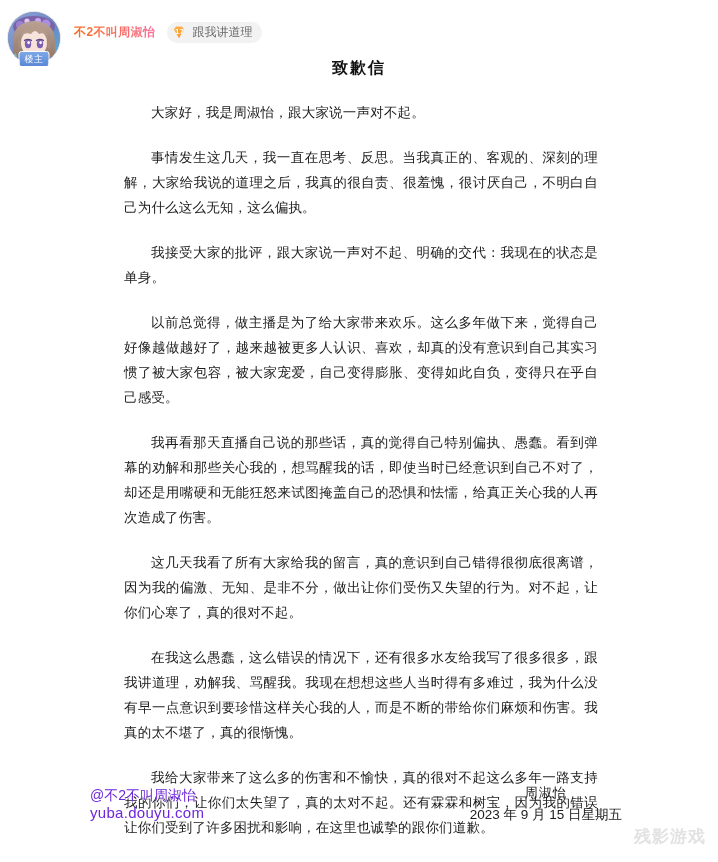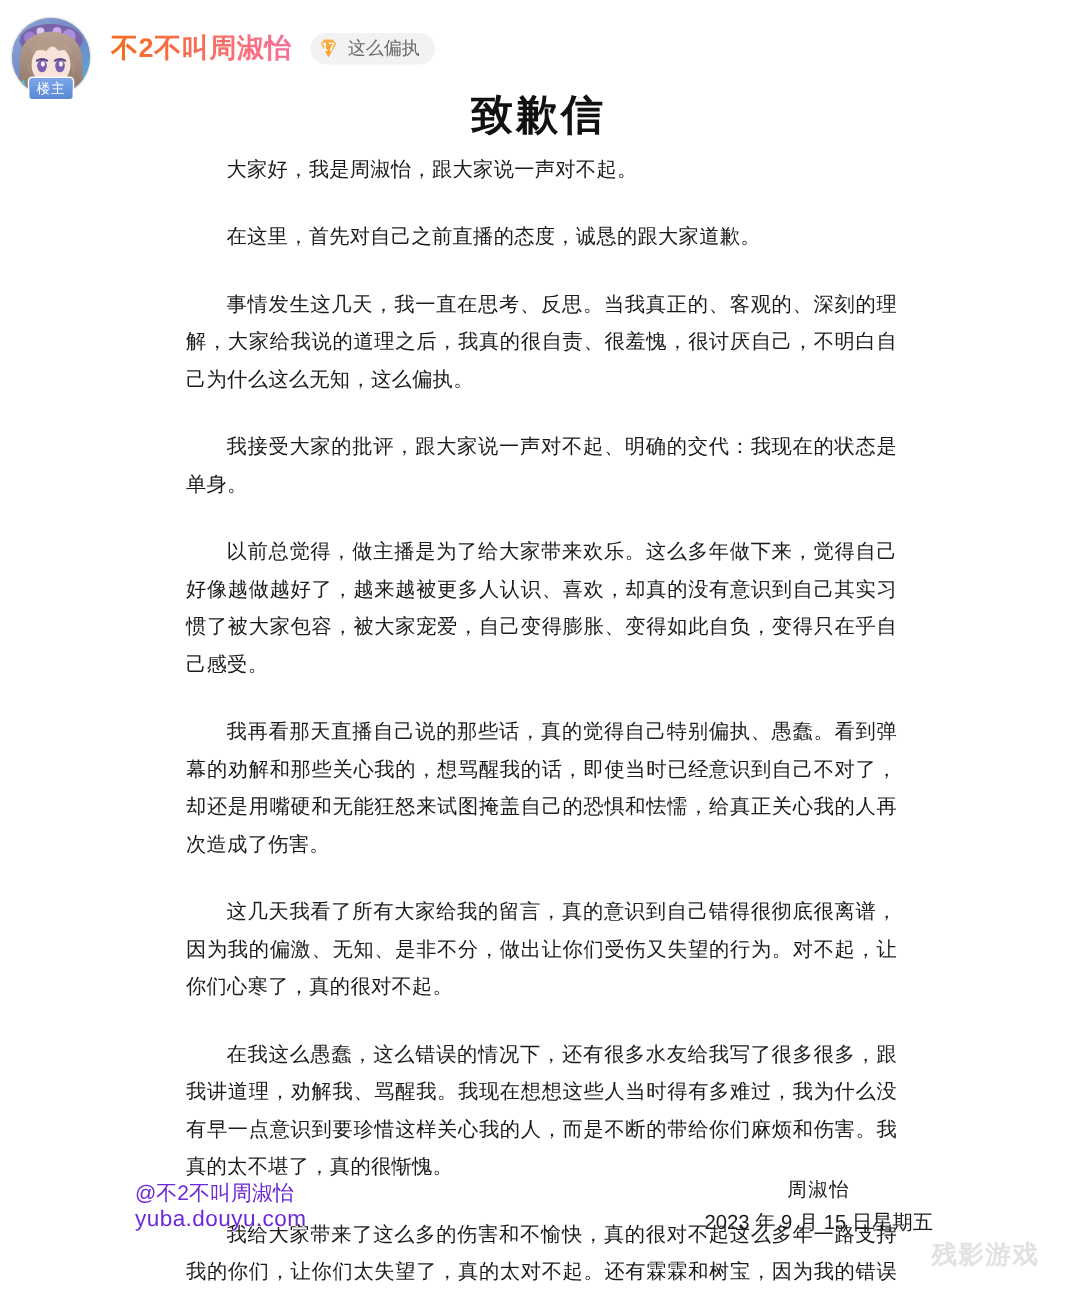--- a/index.html
+++ b/index.html
@@ -71,21 +71,21 @@
 
   .header-text {
     margin-left: 14px;
     display: flex;
     align-items: center;
     height: 30px;
     margin-top: 5px;
   }
 
   .username {
-    font-size: 18px;
+    font-size: 12px;
     font-weight: bold;
     background: linear-gradient(90deg, #f76b1c 0%, #fa709a 100%);
     -webkit-background-clip: text;
     background-clip: text;
     color: transparent;
     -webkit-text-fill-color: transparent;
     white-space: nowrap;
     letter-spacing: 0.4px;
   }
 
@@ -126,21 +126,21 @@
     white-space: nowrap;
   }
 
   
   .letter-title {
     position: absolute;
     top: 58px;
     left: 0;
     width: 718px;
     text-align: center;
-    font-size: 28px;
+    font-size: 16px;
     font-weight: bold;
     color: #111111;
     letter-spacing: 2px;
   }
 
   
   .letter-body {
     position: absolute;
     top: 100px;
     left: 124px;
@@ -187,21 +187,21 @@
     line-height: 22px;
     letter-spacing: 1px;
   }
   .signature .sig-date {
     font-size: 13.5px;
     line-height: 22px;
   }
 
   .watermark-corner {
     position: absolute;
-    right: 25px;
+    right: 12px;
     bottom: 14px;
     font-size: 17px;
     color: #e2e2e2;
     letter-spacing: 1px;
     font-weight: bold;
     user-select: none;
   }
 </style>
 </head>
 <body>
@@ -271,30 +271,29 @@
               <linearGradient id="gemG" x1="0" y1="0" x2="0" y2="1">
                 <stop offset="0%" stop-color="#ffb347"></stop>
                 <stop offset="100%" stop-color="#f77f22"></stop>
               </linearGradient>
             </defs>
             <path d="M3 5.2 L5 2.4 L11 2.4 L13 5.2 L8 14 Z" fill="url(#gemG)"></path>
             <path d="M3 5.2 L13 5.2 L8 14 Z" fill="#ffa534" opacity="0.85"></path>
           </svg>
           <span class="gem-num">17</span>
         </span>
-        <span class="level-name">这么偏执</span>
+        <span class="level-name">跟我讲道理</span>
       </span>
     </div>
   </div>
 
   <div class="letter-title">致歉信</div>
 
   <div class="letter-body">
     <p>大家好，我是周淑怡，跟大家说一声对不起。</p>
-    <p>在这里，首先对自己之前直播的态度，诚恳的跟大家道歉。</p>
     <p>事情发生这几天，我一直在思考、反思。当我真正的、客观的、深刻的理解，大家给我说的道理之后，我真的很自责、很羞愧，很讨厌自己，不明白自己为什么这么无知，这么偏执。</p>
     <p>我接受大家的批评，跟大家说一声对不起、明确的交代：我现在的状态是单身。</p>
     <p>以前总觉得，做主播是为了给大家带来欢乐。这么多年做下来，觉得自己好像越做越好了，越来越被更多人认识、喜欢，却真的没有意识到自己其实习惯了被大家包容，被大家宠爱，自己变得膨胀、变得如此自负，变得只在乎自己感受。</p>
     <p>我再看那天直播自己说的那些话，真的觉得自己特别偏执、愚蠢。看到弹幕的劝解和那些关心我的，想骂醒我的话，即使当时已经意识到自己不对了，却还是用嘴硬和无能狂怒来试图掩盖自己的恐惧和怯懦，给真正关心我的人再次造成了伤害。</p>
     <p>这几天我看了所有大家给我的留言，真的意识到自己错得很彻底很离谱，因为我的偏激、无知、是非不分，做出让你们受伤又失望的行为。对不起，让你们心寒了，真的很对不起。</p>
     <p>在我这么愚蠢，这么错误的情况下，还有很多水友给我写了很多很多，跟我讲道理，劝解我、骂醒我。我现在想想这些人当时得有多难过，我为什么没有早一点意识到要珍惜这样关心我的人，而是不断的带给你们麻烦和伤害。我真的太不堪了，真的很惭愧。</p>
     <p>我给大家带来了这么多的伤害和不愉快，真的很对不起这么多年一路支持我的你们，让你们太失望了，真的太对不起。还有霖霖和树宝，因为我的错误让你们受到了许多困扰和影响，在这里也诚挚的跟你们道歉。</p>
 
   </div>
 

